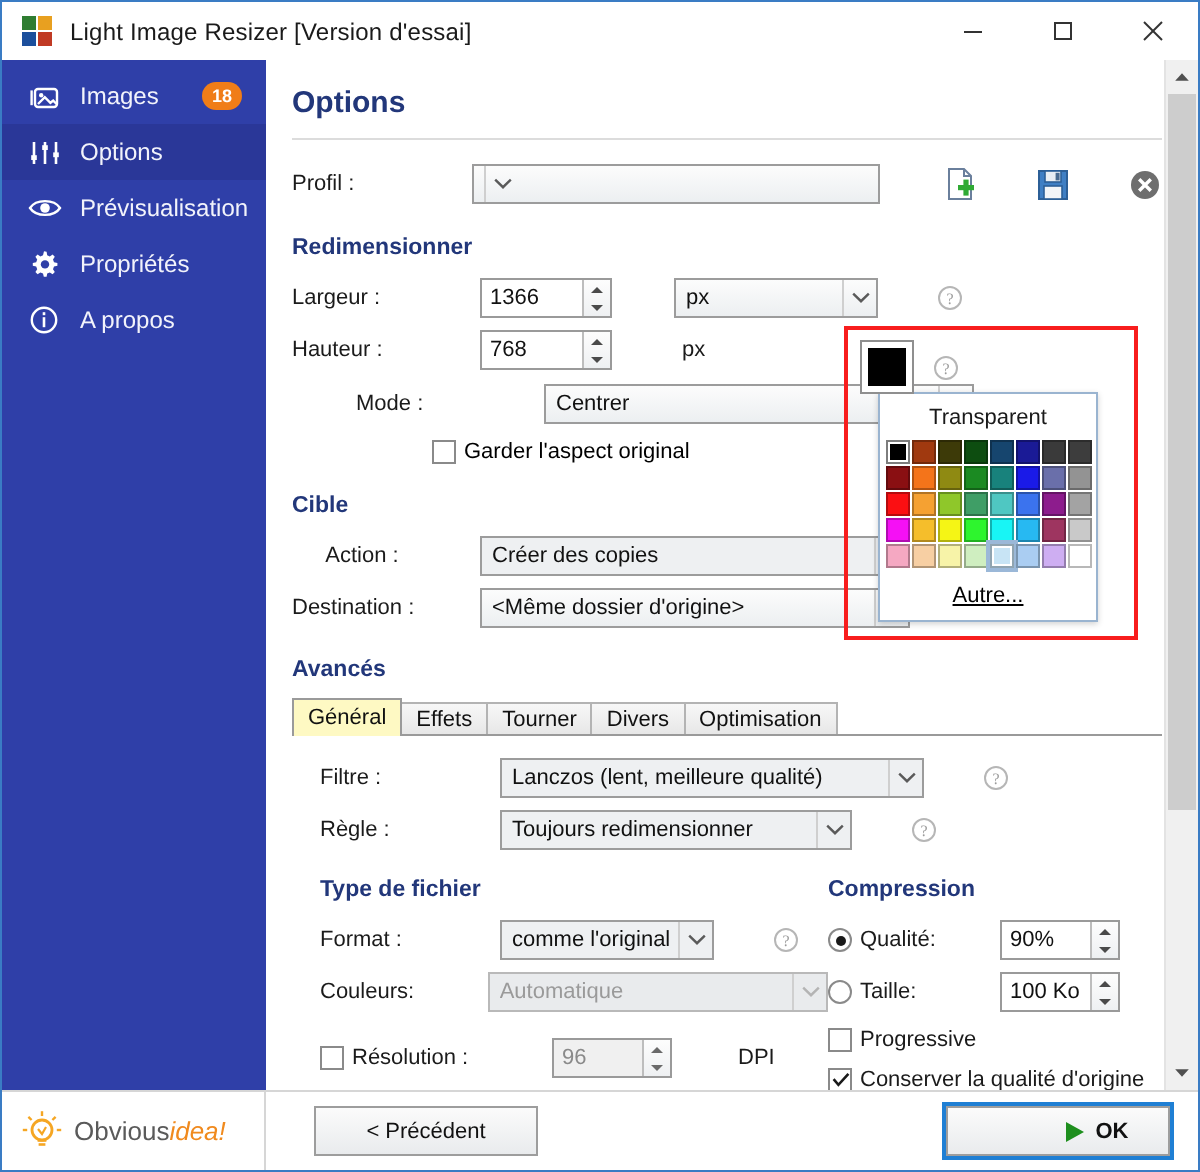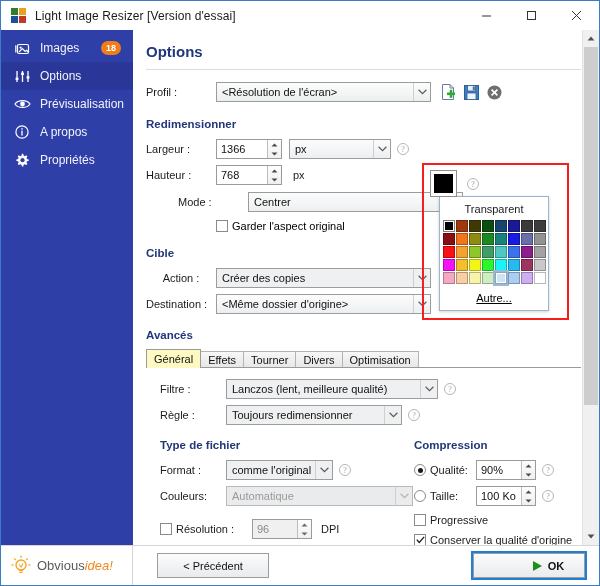--- a/index.html
+++ b/index.html
@@ -82,21 +82,21 @@
     background:#ffffff;
     overflow:hidden;
   }
   .pagetitle { font-size:15px; font-weight:bold; color:#22377a; padding:13px 0 0 13px; }
   .hr { height:1px; background:#dcdcdc; margin:9px 18px 0 13px; }
 
   .content { position:relative; padding:0 18px 0 13px; }
 
   .grp { font-weight:bold; color:#22377a; font-size:11.5px; }
 
-  .row { display:flex; align-items:center; }
+  .row { display:flex; align-items:center;gap:24px; }
   .lbl { color:#1b1b1b; font-size:11px; }
   .combo {
     height:20px; border:1px solid #9c9c9c;
     background:linear-gradient(#fcfcfc,#eceff1);
     font-size:11px; color:#111;
     display:flex; align-items:center; padding:0 0 0 5px;
     position:relative;
   }
   .combo.flat { background:#eef0f2; }
   .combo .cv { flex:1 1 auto; overflow:hidden; white-space:nowrap; }
@@ -297,52 +297,51 @@
               <path d="M1 6 C4 1.4, 13 1.4, 16 6 C13 10.6, 4 10.6, 1 6 Z" fill="none" stroke="#fff" stroke-width="1.2"></path>
               <circle cx="8.5" cy="6" r="2.4" fill="#fff"></circle>
             </svg>
           </span>
           <span>Prévisualisation</span>
         </div>
 
         <div class="navitem">
           <span class="navicon">
             <svg width="14" height="14" viewBox="0 0 14 14">
+              <path d="M7 0.6 L8.3 0.9 L8.6 2.6 L9.9 3.2 L11.3 2.2 L12.4 3.4 L11.5 4.8 L12 6.1 L13.7 6.5 L13.7 7.9 L12 8.3 L11.5 9.6 L12.4 11 L11.3 12.1 L9.9 11.2 L8.6 11.7 L8.3 13.4 L6.9 13.4 L6.5 11.7 L5.2 11.2 L3.8 12.1 L2.7 11 L3.6 9.6 L3.1 8.3 L1.4 7.9 L1.4 6.5 L3.1 6.1 L3.6 4.8 L2.7 3.4 L3.8 2.2 L5.2 3.2 L6.5 2.6 Z" fill="#fff"></path>
+              <circle cx="7.5" cy="7.2" r="2.1" fill="#2f3fa8"></circle>
+            </svg>
+          </span>
+          <span>Propriétés</span>
+        </div>
+
+        <div class="navitem">
+          <span class="navicon">
+            <svg width="14" height="14" viewBox="0 0 14 14">
               <circle cx="7" cy="7" r="6.1" fill="none" stroke="#fff" stroke-width="1.2"></circle>
               <rect x="6.35" y="5.6" width="1.3" height="5" fill="#fff"></rect>
               <rect x="6.35" y="3.1" width="1.3" height="1.5" fill="#fff"></rect>
             </svg>
           </span>
           <span>A propos</span>
         </div>
-
-        <div class="navitem">
-          <span class="navicon">
-            <svg width="14" height="14" viewBox="0 0 14 14">
-              <path d="M7 0.6 L8.3 0.9 L8.6 2.6 L9.9 3.2 L11.3 2.2 L12.4 3.4 L11.5 4.8 L12 6.1 L13.7 6.5 L13.7 7.9 L12 8.3 L11.5 9.6 L12.4 11 L11.3 12.1 L9.9 11.2 L8.6 11.7 L8.3 13.4 L6.9 13.4 L6.5 11.7 L5.2 11.2 L3.8 12.1 L2.7 11 L3.6 9.6 L3.1 8.3 L1.4 7.9 L1.4 6.5 L3.1 6.1 L3.6 4.8 L2.7 3.4 L3.8 2.2 L5.2 3.2 L6.5 2.6 Z" fill="#fff"></path>
-              <circle cx="7.5" cy="7.2" r="2.1" fill="#2f3fa8"></circle>
-            </svg>
-          </span>
-          <span>Propriétés</span>
-        </div>
       </div>
 
     </div>
 
     <div class="main">
 
       <div class="pagetitle">Options</div>
       <div class="hr"></div>
 
       <div class="content">
 
         <div class="row" style="margin-top:12px;">
           <div class="lbl" style="width:70px;">Profil :</div>
           <div class="combo" style="width:215px;">
-            <span class="cv">&lt;Résolution de l'écran&gt;</span>
             <span class="carr">
               <svg width="9" height="6" viewBox="0 0 9 6">
                   <path d="M0.6 0.8 L4.5 4.6 L8.4 0.8" fill="none" stroke="#5a5a5a" stroke-width="1.2"></path>
                 </svg>
             </span>
           </div>
           <div class="pbtn" style="margin-left:9px;">
             <svg width="15" height="16" viewBox="0 0 15 16">
               <path d="M1.5 0.5 H9 L12.5 4 V15.5 H1.5 Z" fill="#fff" stroke="#6a7f9c" stroke-width="1"></path>
               <path d="M9 0.5 V4 H12.5" fill="none" stroke="#6a7f9c" stroke-width="1"></path>

